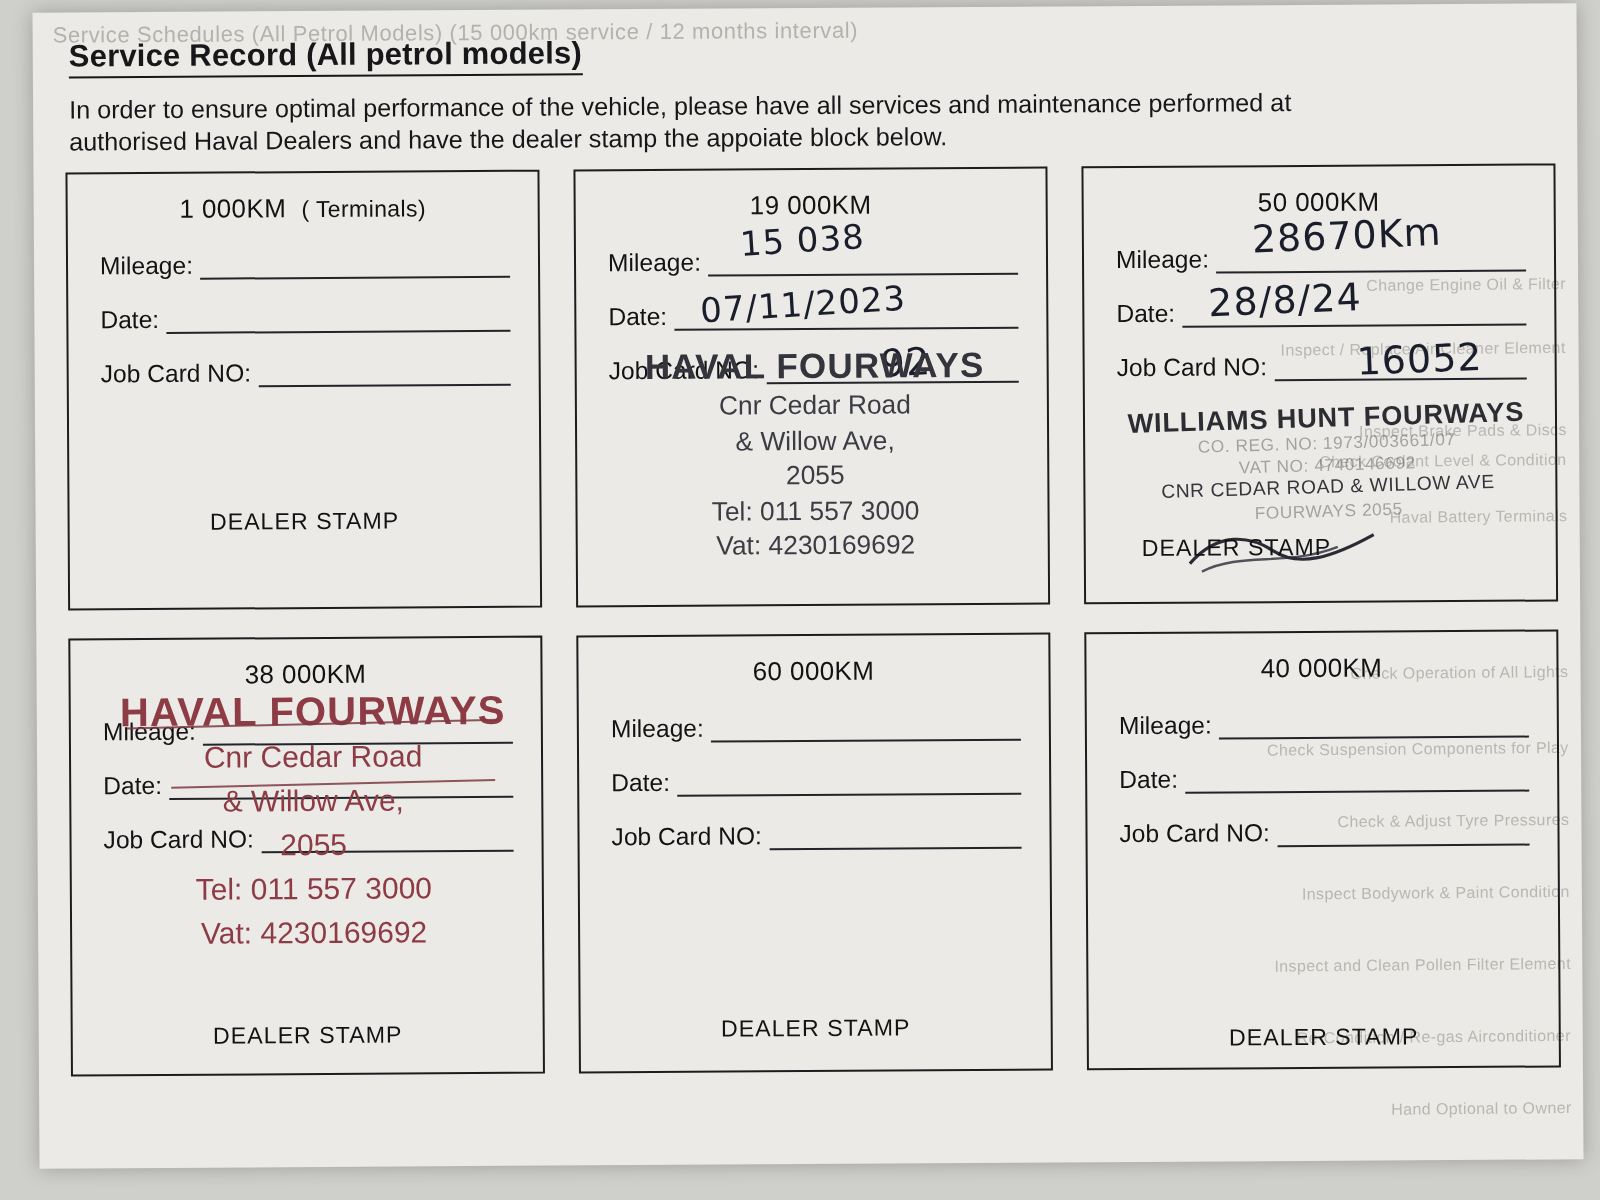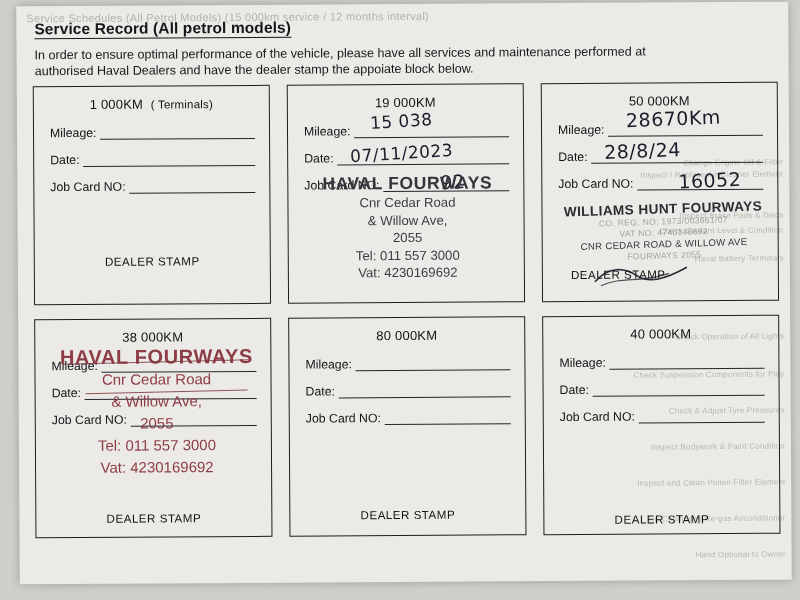--- a/index.html
+++ b/index.html
@@ -203,21 +203,21 @@
     pointer-events: none;
   }
 </style>
 </head>
 <body>
 
 <div class="page">
   <div class="sheet">
 
     <div class="bleed bleed-head">Service Schedules (All Petrol Models) (15 000km service / 12 months interval)</div>
-    <div class="bleed bleed-right" style="top:156px;">Change Engine Oil &amp; Filter</div>
+    <div class="bleed bleed-right" style="top:136px;">Change Engine Oil &amp; Filter</div>
     <div class="bleed bleed-right" style="top:168px;">Inspect / Replace Air Cleaner Element</div>
     <div class="bleed bleed-right" style="top:209px;">Inspect Brake Pads &amp; Discs</div>
     <div class="bleed bleed-right" style="top:224px;">Check Coolant Level &amp; Condition</div>
     <div class="bleed bleed-right" style="top:252px;">Haval Battery Terminals</div>
     <div class="bleed bleed-right" style="top:330px;">Check Operation of All Lights</div>
     <div class="bleed bleed-right" style="top:368px;">Check Suspension Components for Play</div>
     <div class="bleed bleed-right" style="top:404px;">Check &amp; Adjust Tyre Pressures</div>
     <div class="bleed bleed-right" style="top:440px;">Inspect Bodywork &amp; Paint Condition</div>
     <div class="bleed bleed-right" style="top:476px;">Inspect and Clean Pollen Filter Element</div>
     <div class="bleed bleed-right" style="top:512px;">Re-Condition / Re-gas Airconditioner</div>
@@ -348,21 +348,21 @@
             <div class="ln" style="font-size:15px; line-height:22px;">2055</div>
             <div class="ln" style="font-size:15px; line-height:22px;">Tel: 011 557 3000</div>
             <div class="ln" style="font-size:15px; line-height:22px;">Vat: 4230169692</div>
           </div>
           <div class="strike" style="left:28px; top:42px; width:186px; transform:rotate(-1deg);"></div>
           <div class="strike" style="left:50px; top:72px; width:162px; transform:rotate(-1deg);"></div>
           <div class="stamp-label low" style="bottom:12px;">DEALER STAMP</div>
         </div>
 
         <div class="cell">
-          <div class="cell-title"><span>80 000KM</span></div>
+          <div class="cell-title"><span>60 000KM</span></div>
           <div class="fields">
             <div class="field">
                 <span class="lbl">Mileage:</span>
                 <span class="rule"></span>
               </div>
             <div class="field">
                 <span class="lbl">Date:</span>
                 <span class="rule"></span>
               </div>
             <div class="field">

